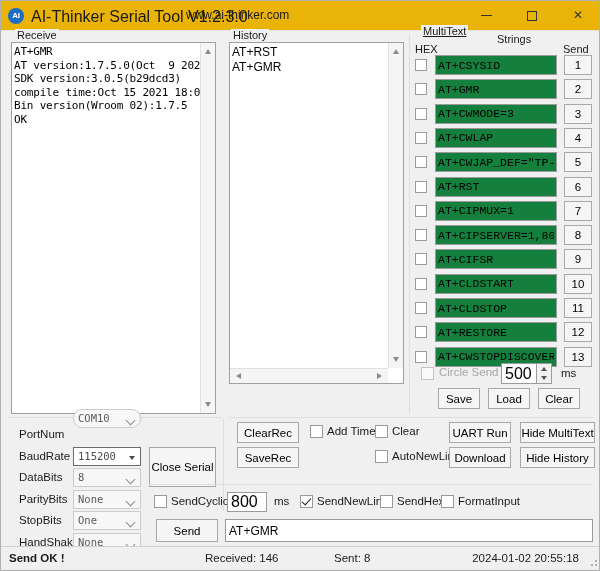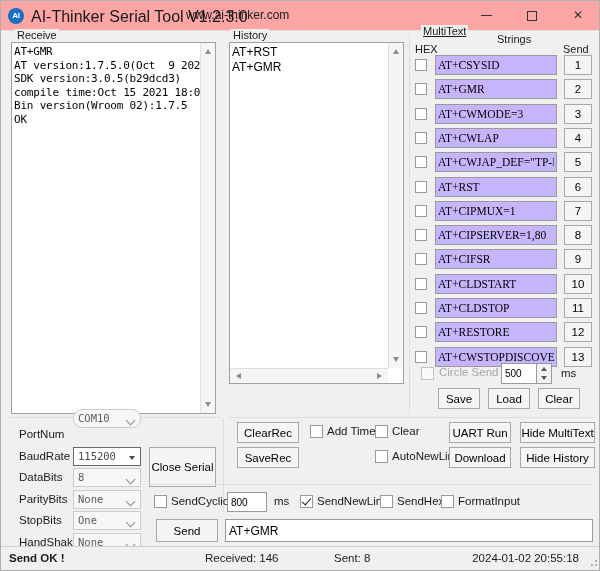--- a/index.html
+++ b/index.html
@@ -21,21 +21,21 @@
     border: 1px solid #b0b0b0;
     box-sizing: border-box;
     overflow: hidden;
   }
 
   
   .titlebar {
     position: absolute;
     left: 0; top: 0;
     width: 600px; height: 30px;
-    background: #fca5a5;
+    background: #eab308;
     box-sizing: border-box;
     border-bottom: 1px solid #e2e2e2;
   }
   .app-icon {
     position: absolute;
     left: 7px; top: 7px;
     width: 16px; height: 16px;
     border-radius: 50%;
     background: #1a6fc4;
     color: #ffffff;
@@ -195,23 +195,23 @@
     width: 12px; height: 12px;
     border: 1px solid #9a9a9a;
     background: #ffffff;
     box-sizing: border-box;
   }
   .mt-input {
     position: absolute;
     left: 20px; top: 0;
     width: 122px; height: 20px;
     border: 1px solid #9a9a9a;
-    background: #c4b5fd;
-    box-sizing: border-box;
-    font-family: Liberation Serif, serif;
+    background: #15803d;
+    box-sizing: border-box;
+    font-family: Liberation Mono, monospace;
     font-size: 11.5px;
     color: #000;
     padding: 0 2px;
     outline: none;
   }
   .mt-send {
     position: absolute;
     left: 149px; top: 0;
     width: 28px; height: 20px;
     border: 1px solid #a8a8a8;
@@ -267,21 +267,21 @@
   .cb-label.dim { color: #a6a6a6; }
   .cb.dim { border-color: #c4c4c4; background: #fafafa; }
 
   
   .numbox {
     position: absolute;
     border: 1px solid #9a9a9a;
     background: #ffffff;
     box-sizing: border-box;
     font-family: "Liberation Sans", sans-serif;
-    font-size: 10px;
+    font-size: 16px;
     color: #000;
     padding: 0 3px;
     outline: none;
   }
   .spin {
     position: absolute;
     width: 15px;
     border: 1px solid #9a9a9a;
     border-left: none;
     background: #f2f2f2;

